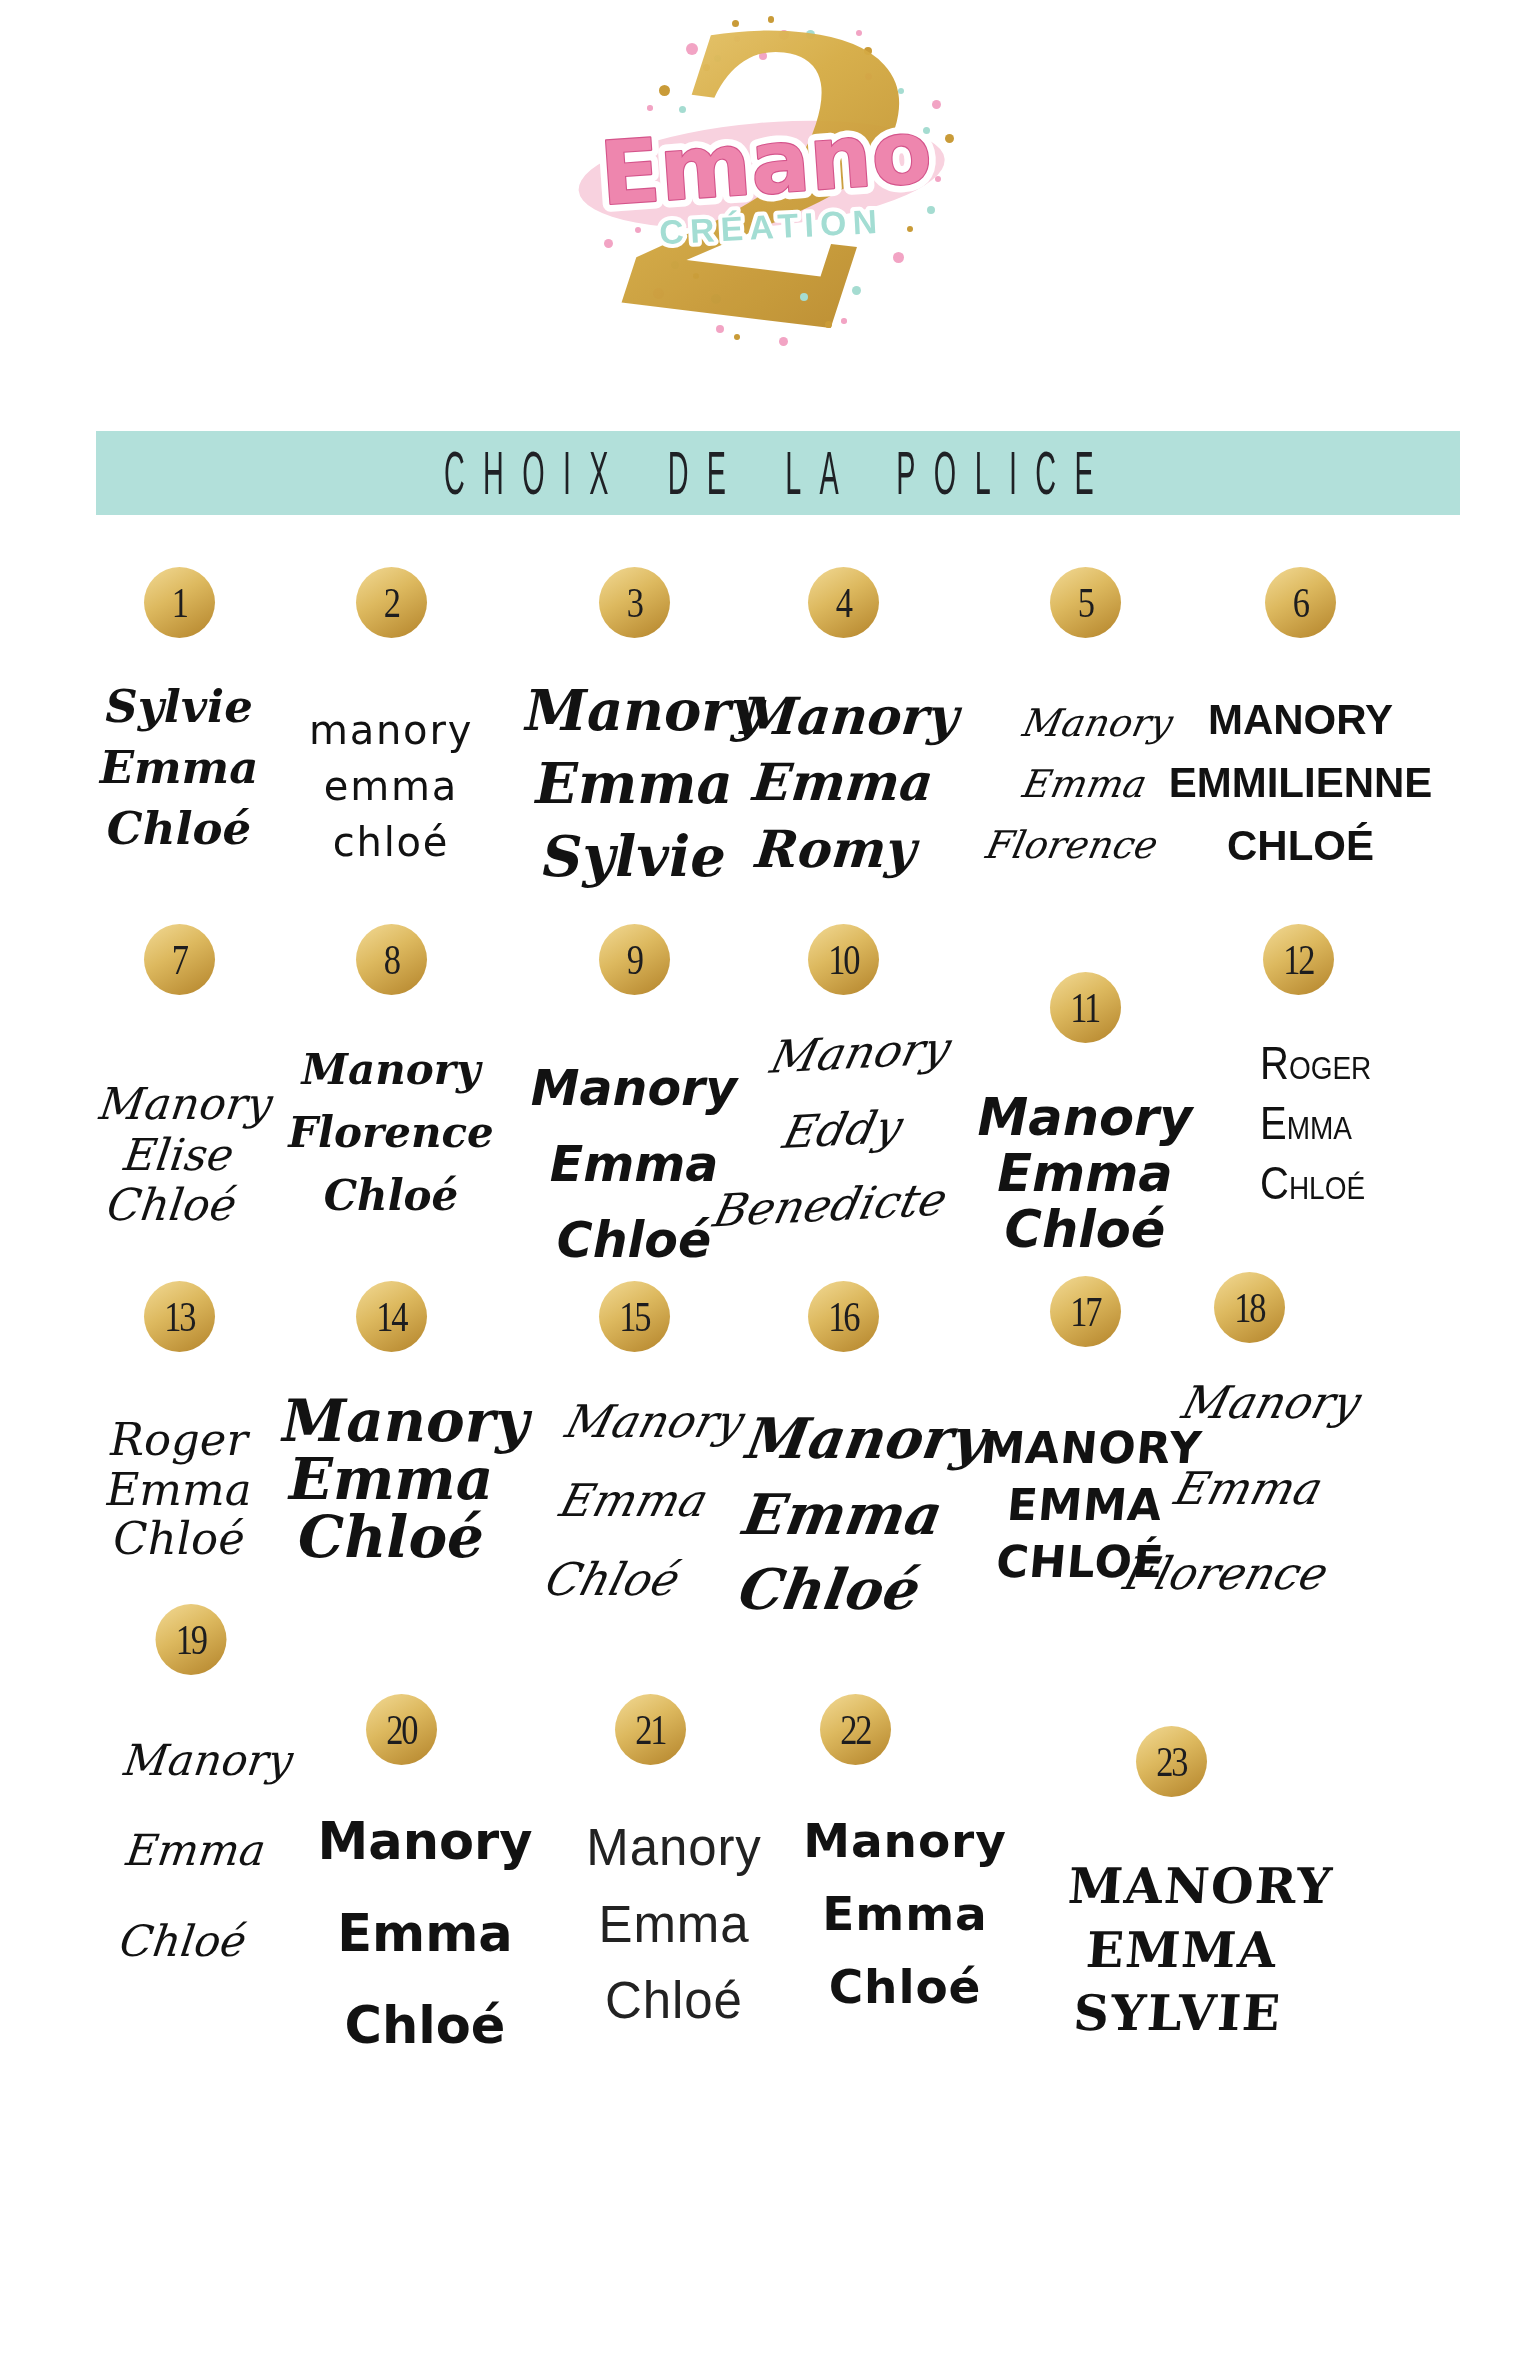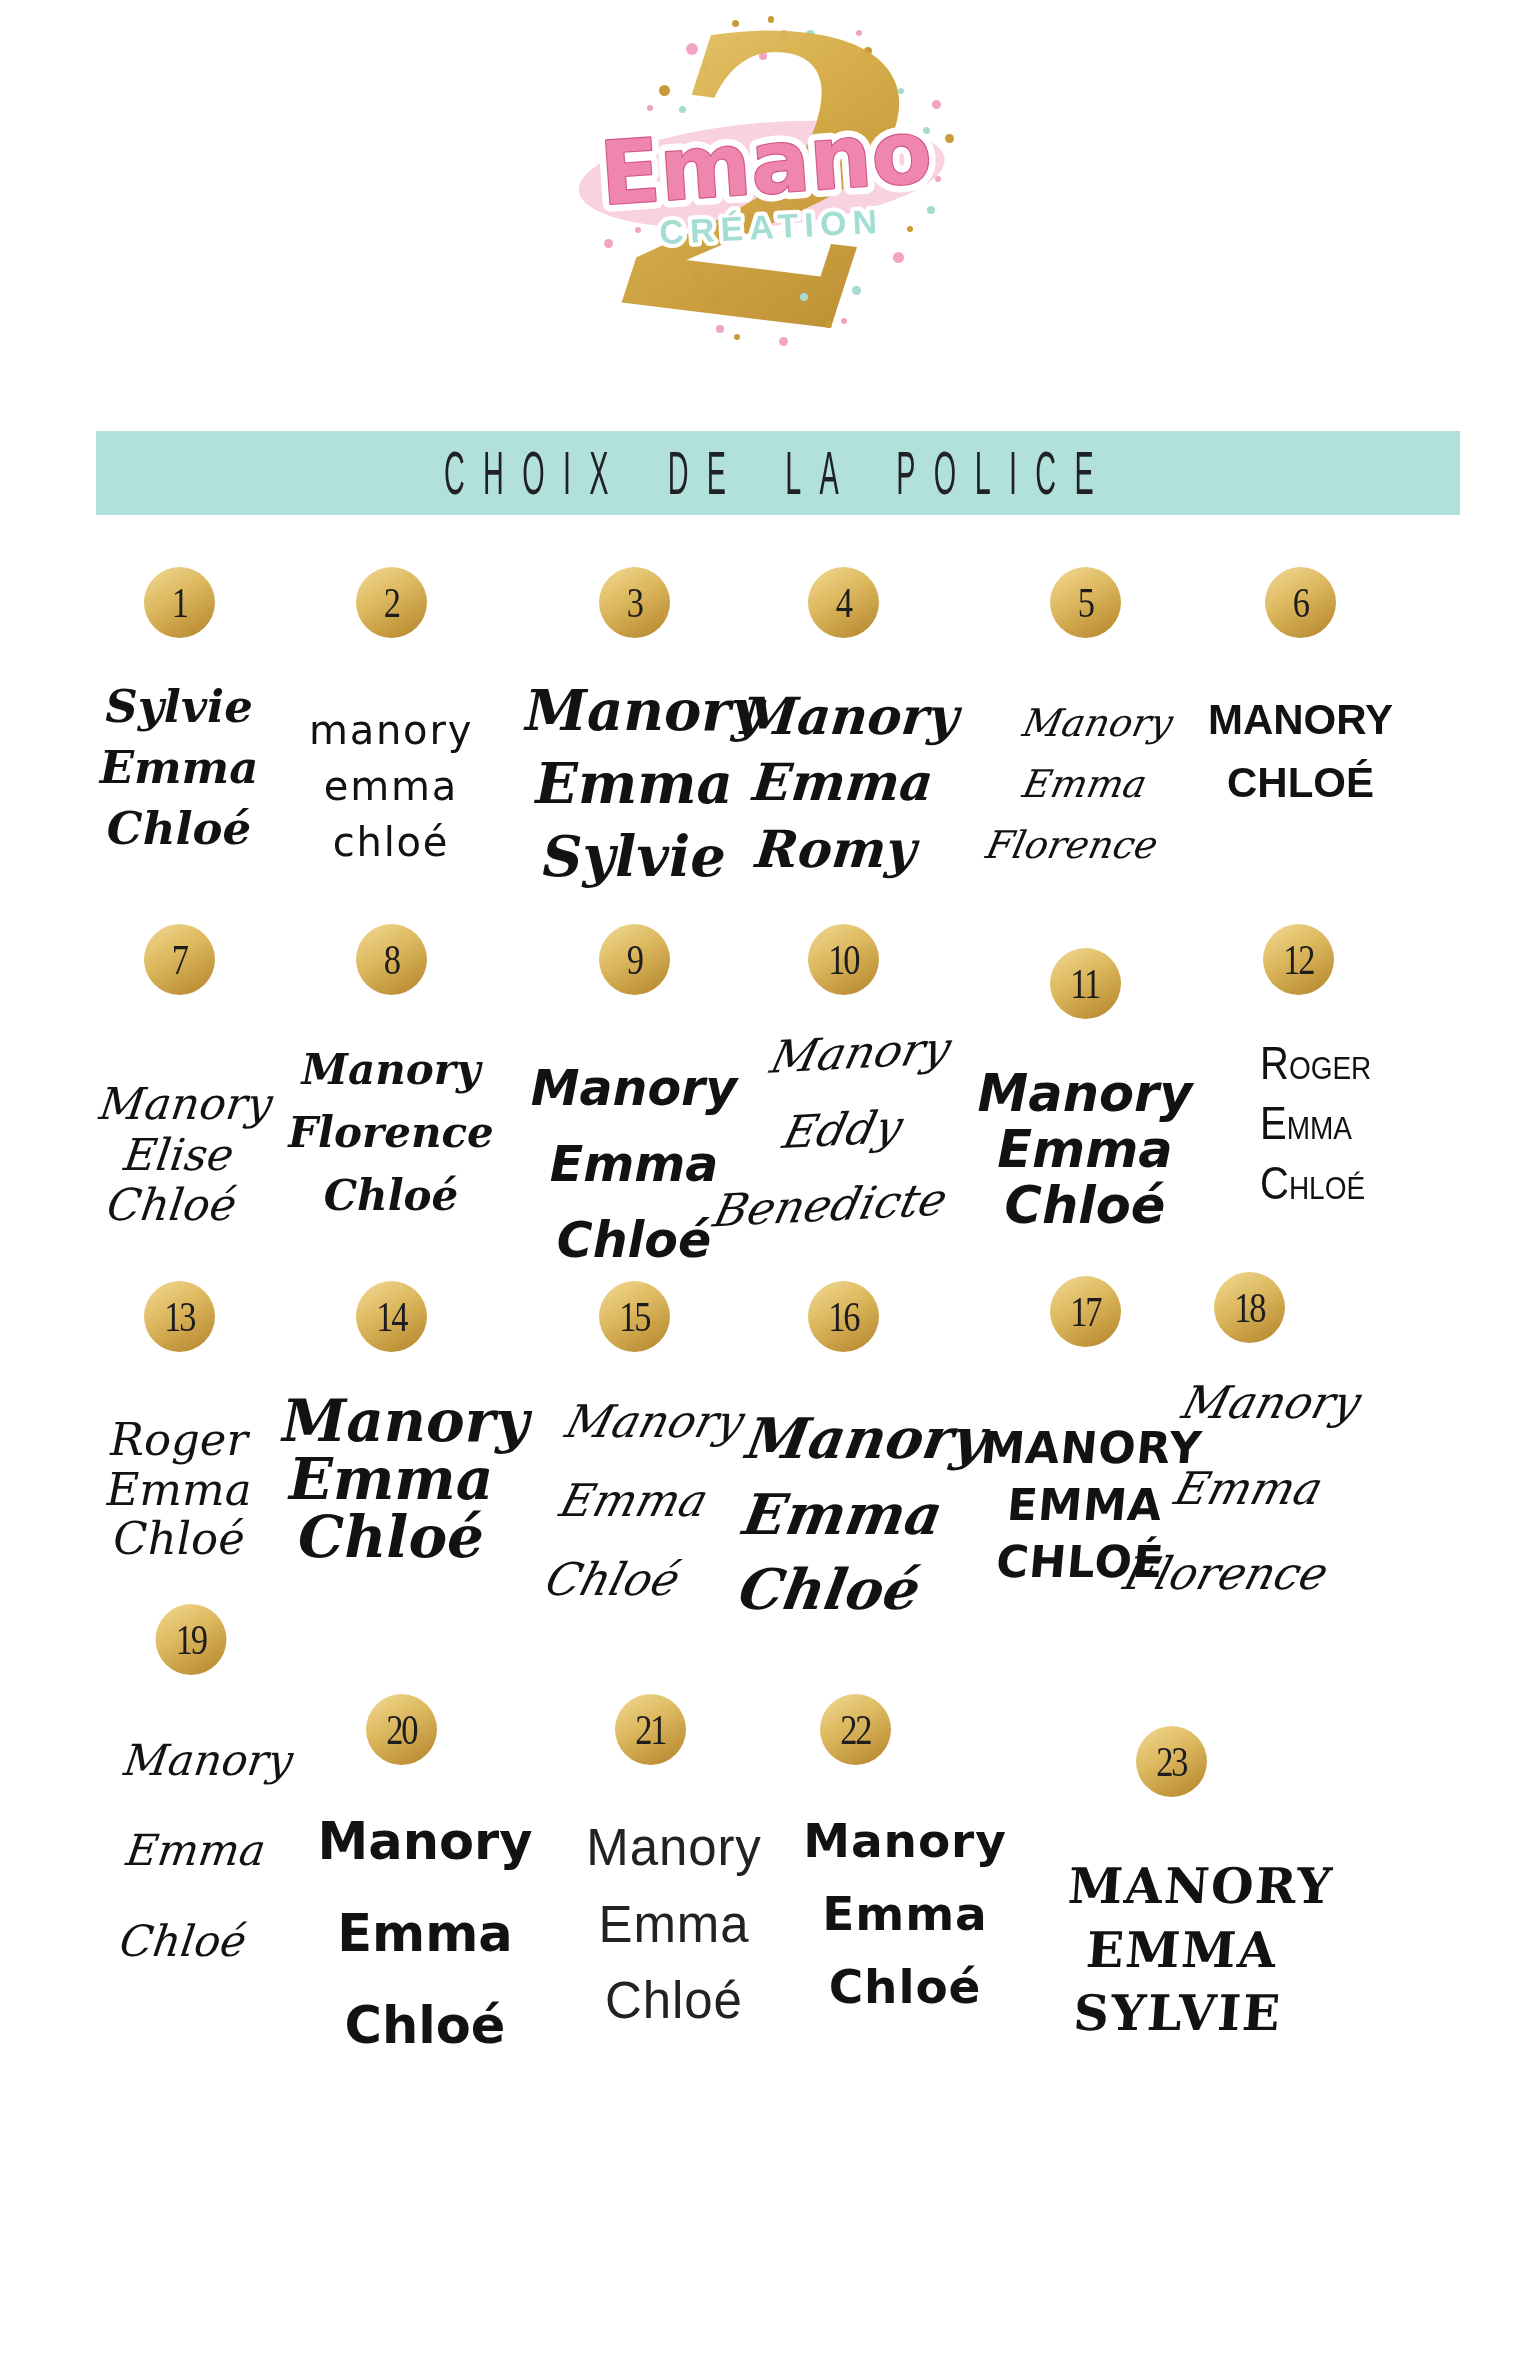--- a/index.html
+++ b/index.html
@@ -34,21 +34,21 @@
   .num{
     font-family:"Liberation Serif",serif;font-size:42px;color:#1d1d1f;
     transform:scaleX(0.82);letter-spacing:-2.7px;line-height:1;
   }
   .ln{white-space:nowrap;}
   .lines{color:#121212;}
   
   .s1{left:70px;top:567px}.s2{left:282px;top:567px}.s3{left:525px;top:567px}
   .s4{left:734px;top:567px}.s5{left:976px;top:567px}.s6{left:1164px;top:567px;width:273px}
   .s7{left:70px;top:924px}.s8{left:282px;top:924px}.s9{left:525px;top:924px}
-  .s10{left:734px;top:924px}.s11{left:976px;top:948px}.s12{left:1189px;top:924px}
+  .s10{left:734px;top:924px}.s11{left:976px;top:972px}.s12{left:1189px;top:924px}
   .s13{left:70px;top:1281px}.s14{left:282px;top:1281px}.s15{left:525px;top:1281px}
   .s16{left:734px;top:1281px}.s17{left:976px;top:1276px}.s18{left:1140px;top:1272px}
   .s19{left:78px;top:1604px;width:236px}.s20{left:307px;top:1694px;width:236px}
   .s21{left:556px;top:1694px;width:236px}.s22{left:787px;top:1694px;width:236px}
   .s23{left:1064px;top:1726px;width:236px}
   .s19 .badge{transform:translateX(-5.5px)}.s20 .badge{transform:translateX(-24px)}
   .s21 .badge{transform:translateX(-24px)}.s22 .badge{transform:translateX(-50px)}
   .s23 .badge{transform:translateX(-11px)}
   
   .s1 .lines{margin-top:39px}.s2 .lines{margin-top:64px}.s3 .lines{margin-top:36px}
@@ -204,20 +204,21 @@
     <div class="ln">Emma</div>
     <div class="ln">Florence</div>
   </div>
 </div>
 <div class="s s6">
   <div class="badge">
       <span class="num">6</span>
     </div>
   <div class="lines f6">
     <div class="ln">MANORY</div>
+    <div class="ln">EMMILIENNE</div>
     <div class="ln">CHLOÉ</div>
   </div>
 </div>
 <div class="s s7">
   <div class="badge">
       <span class="num">7</span>
     </div>
   <div class="lines f7">
     <div class="ln">Manory</div>
     <div class="ln">Elise</div>

